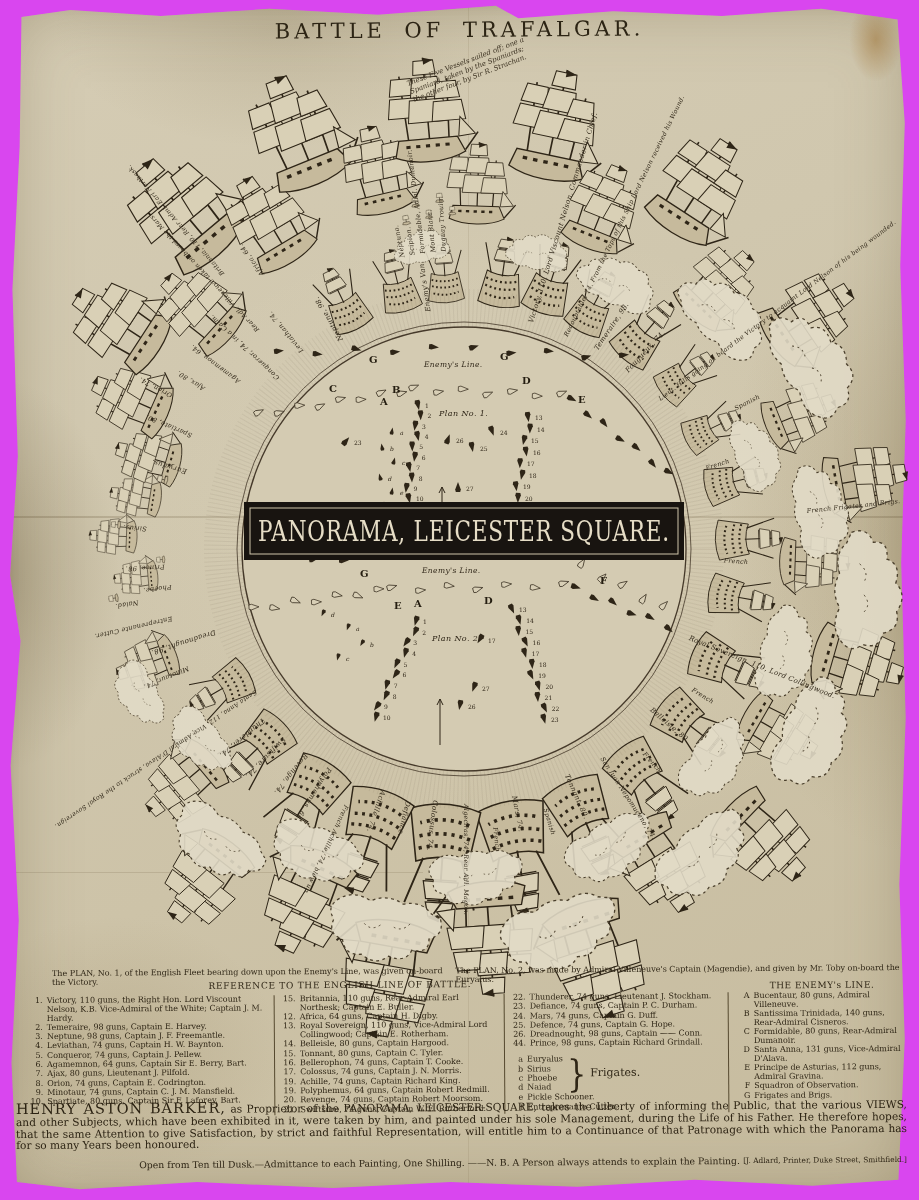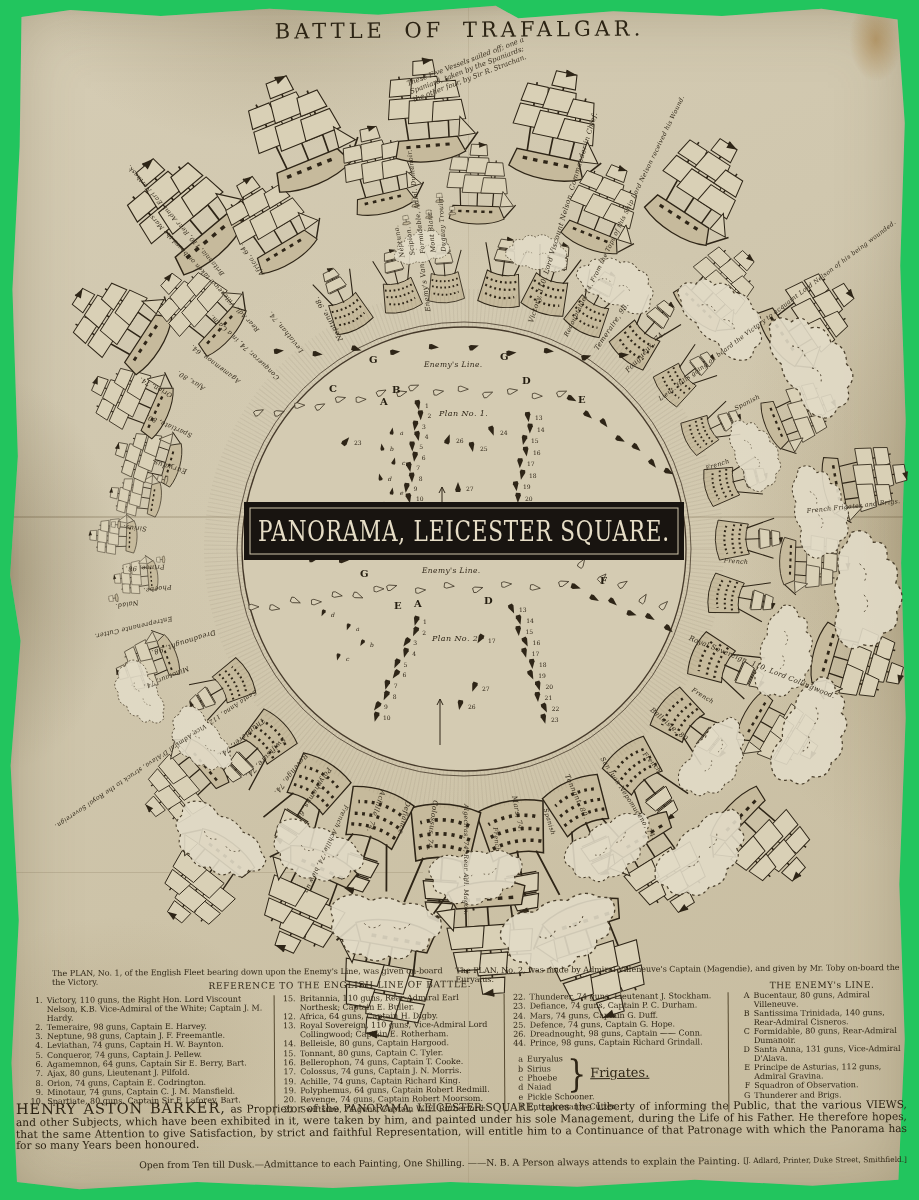--- a/index.html
+++ b/index.html
@@ -1,16 +1,16 @@
 <!DOCTYPE html>
 <html><head>
 <meta charset="utf-8">
 <style>
   html,body{margin:0;padding:0;background:#f6f5f1;width:919px;height:1200px;overflow:hidden;}
-  .scan{position:relative;width:919px;height:1200px;background:#22c55e;font-family:"DejaVu Serif",serif;}
+  .scan{position:relative;width:919px;height:1200px;background:#d946ef;font-family:"DejaVu Serif",serif;}
   .paper{
     position:absolute;left:7px;top:4px;right:7px;bottom:6px;
     background:
       radial-gradient(38px 60px at 96% 3%, rgba(158,105,32,.45), rgba(158,105,32,0) 70%),
       radial-gradient(260px 420px at 100% 45%, rgba(125,104,62,.22), rgba(125,104,62,0) 75%),
       radial-gradient(220px 180px at 12% 88%, rgba(128,108,66,.18), rgba(128,108,66,0) 75%),
       radial-gradient(150px 260px at 0% 48%, rgba(104,88,54,.28), rgba(104,88,54,0) 75%),
       radial-gradient(300px 160px at 30% 2%, rgba(110,94,58,.16), rgba(110,94,58,0) 75%),
       radial-gradient(500px 400px at 55% 45%, rgba(236,228,206,.25), rgba(236,228,206,0) 80%),
       linear-gradient(155deg,#d5ccb4 0%,#d0c7ae 35%,#cdc3a8 60%,#c6bb9e 100%);
@@ -47,21 +47,21 @@
   .hdr-enemy{position:absolute;top:980px;left:737px;width:170px;text-align:center;font-size:9px;letter-spacing:.5px;}
   .cols{position:absolute;top:994px;left:28px;right:12px;display:grid;grid-template-columns:246px 230px 224px auto;font-size:8px;line-height:8.8px;}
   .col{padding-right:4px;}
   .col + .col{border-left:1px solid #55492f;padding-left:6px;}
   .ref-item{display:flex;margin-bottom:.5px;}
   .ref-item .num{width:15px;flex:none;text-align:right;margin-right:4px;}
   .ref-item .txt{flex:1;}
   .frig-wrap{display:flex;align-items:center;margin-top:7px;}
   .frig-rows .ref-item .num{width:12px;}
   .brace{font-size:30px;line-height:1;transform:scaleY(1.25);margin:0 4px;}
-  .frig-label{font-size:13px;text-decoration:underline;}
+  .frig-label{font-size:11px;}
   .frig-extra{display:flex;margin-top:1px;}
   .frig-extra .num{width:12px;flex:none;text-align:right;margin-right:4px;}
   .barker{position:absolute;top:1101px;left:16px;right:12px;font-size:10.6px;line-height:11.8px;text-align:justify;color:#2b2212;transform:rotate(-.4deg);}
   .barker .lead{font-size:14.5px;letter-spacing:1px;}
   .footer-row{position:absolute;top:1157px;left:16px;right:12px;display:flex;align-items:flex-start;transform:rotate(-.4deg);color:#2f2616;}
   .footer-notice{flex:1;text-align:center;font-size:9.3px;padding-left:120px;}
   .footer-printer{flex:none;font-size:7.4px;margin-top:1px;}
 </style>
 </head>
 <body>
@@ -662,21 +662,21 @@
         <div class="ref-item">
           <span class="num">E</span>
           <span class="txt">Principe de Asturias, 112 guns, Admiral Gravina.</span>
         </div>
         <div class="ref-item">
           <span class="num">F</span>
           <span class="txt">Squadron of Observation.</span>
         </div>
         <div class="ref-item">
           <span class="num">G</span>
-          <span class="txt">Thunderer and Brigs.</span>
+          <span class="txt">Frigates and Brigs.</span>
         </div>
       </div>
   </div>
 
   <div class="barker">
     <span class="lead">HENRY ASTON BARKER,</span><span> as Proprietor of the PANORAMA, LEICESTER-SQUARE, takes the Liberty of informing the Public, that the various VIEWS, and other Subjects, which have been exhibited in it, were taken by him, and painted under his sole Management, during the Life of his Father.  He therefore hopes, that the same Attention to give Satisfaction, by strict and faithful Representation, will entitle him to a Continuance of that Patronage with which the Panorama has for so many Years been honoured.</span>
   </div>
 
   <div class="footer-row">
     <div class="footer-notice">Open from Ten till Dusk.—Admittance to each Painting, One Shilling. ——N. B.  A Person always attends to explain the Painting.</div>

